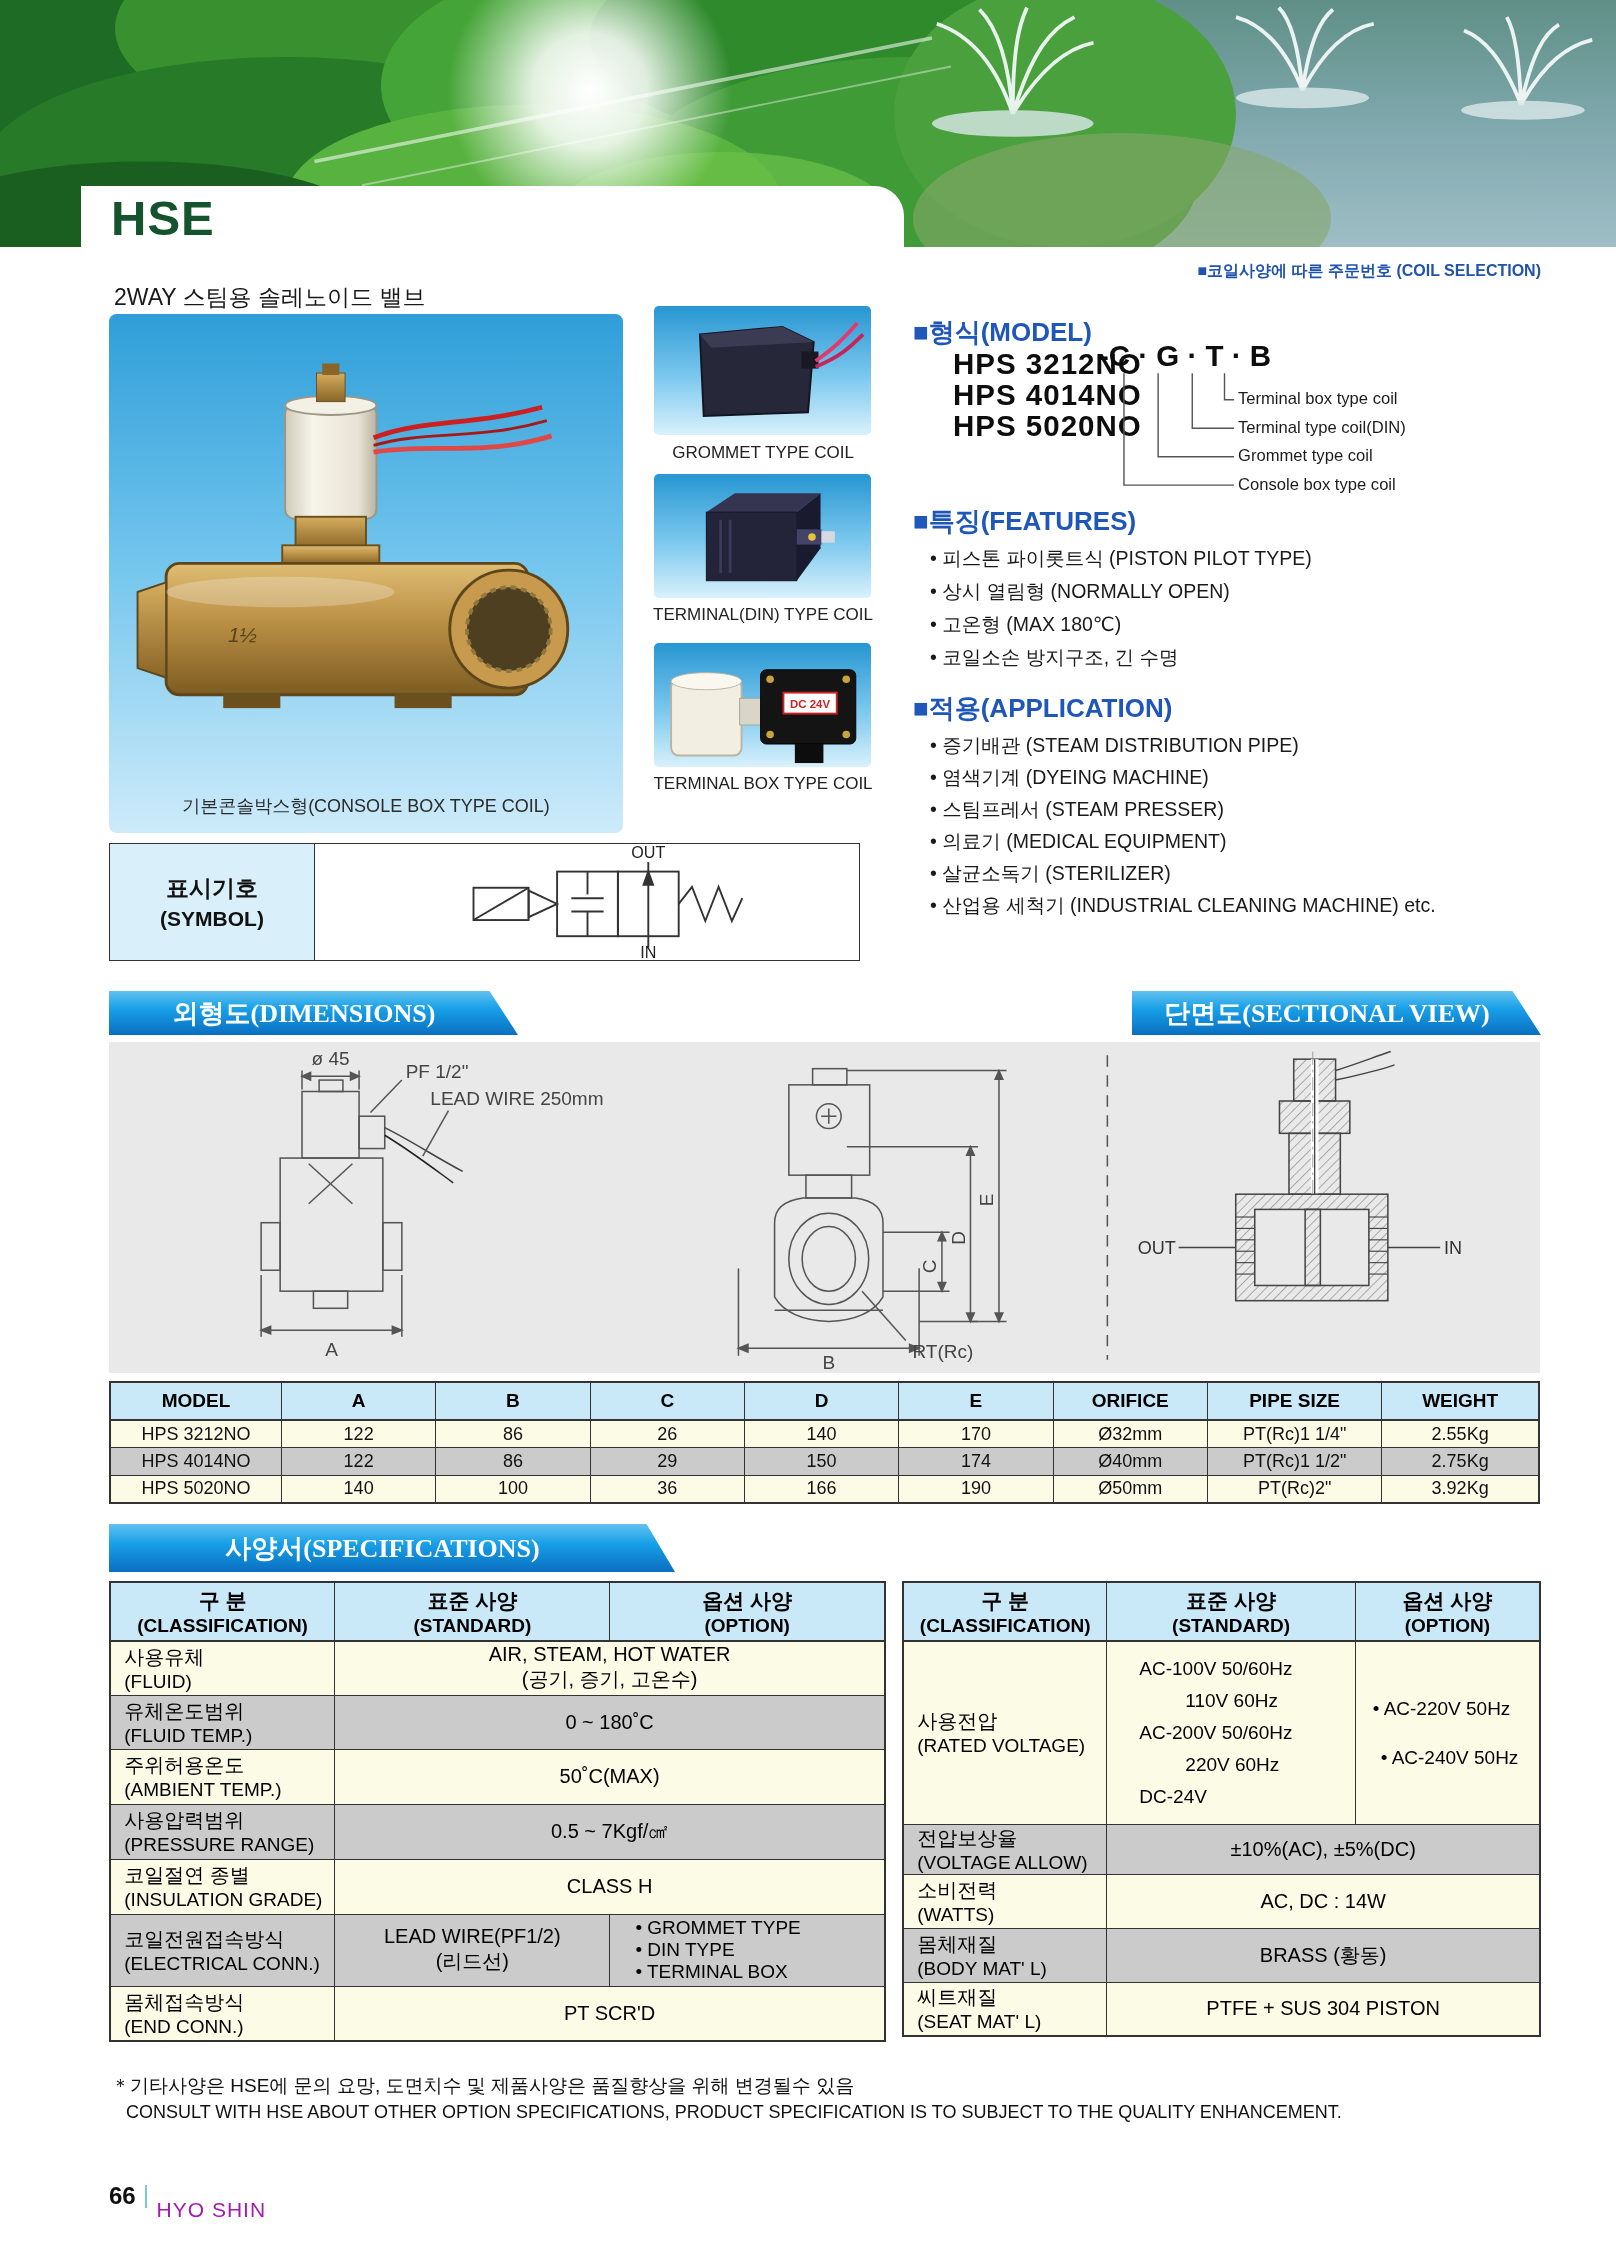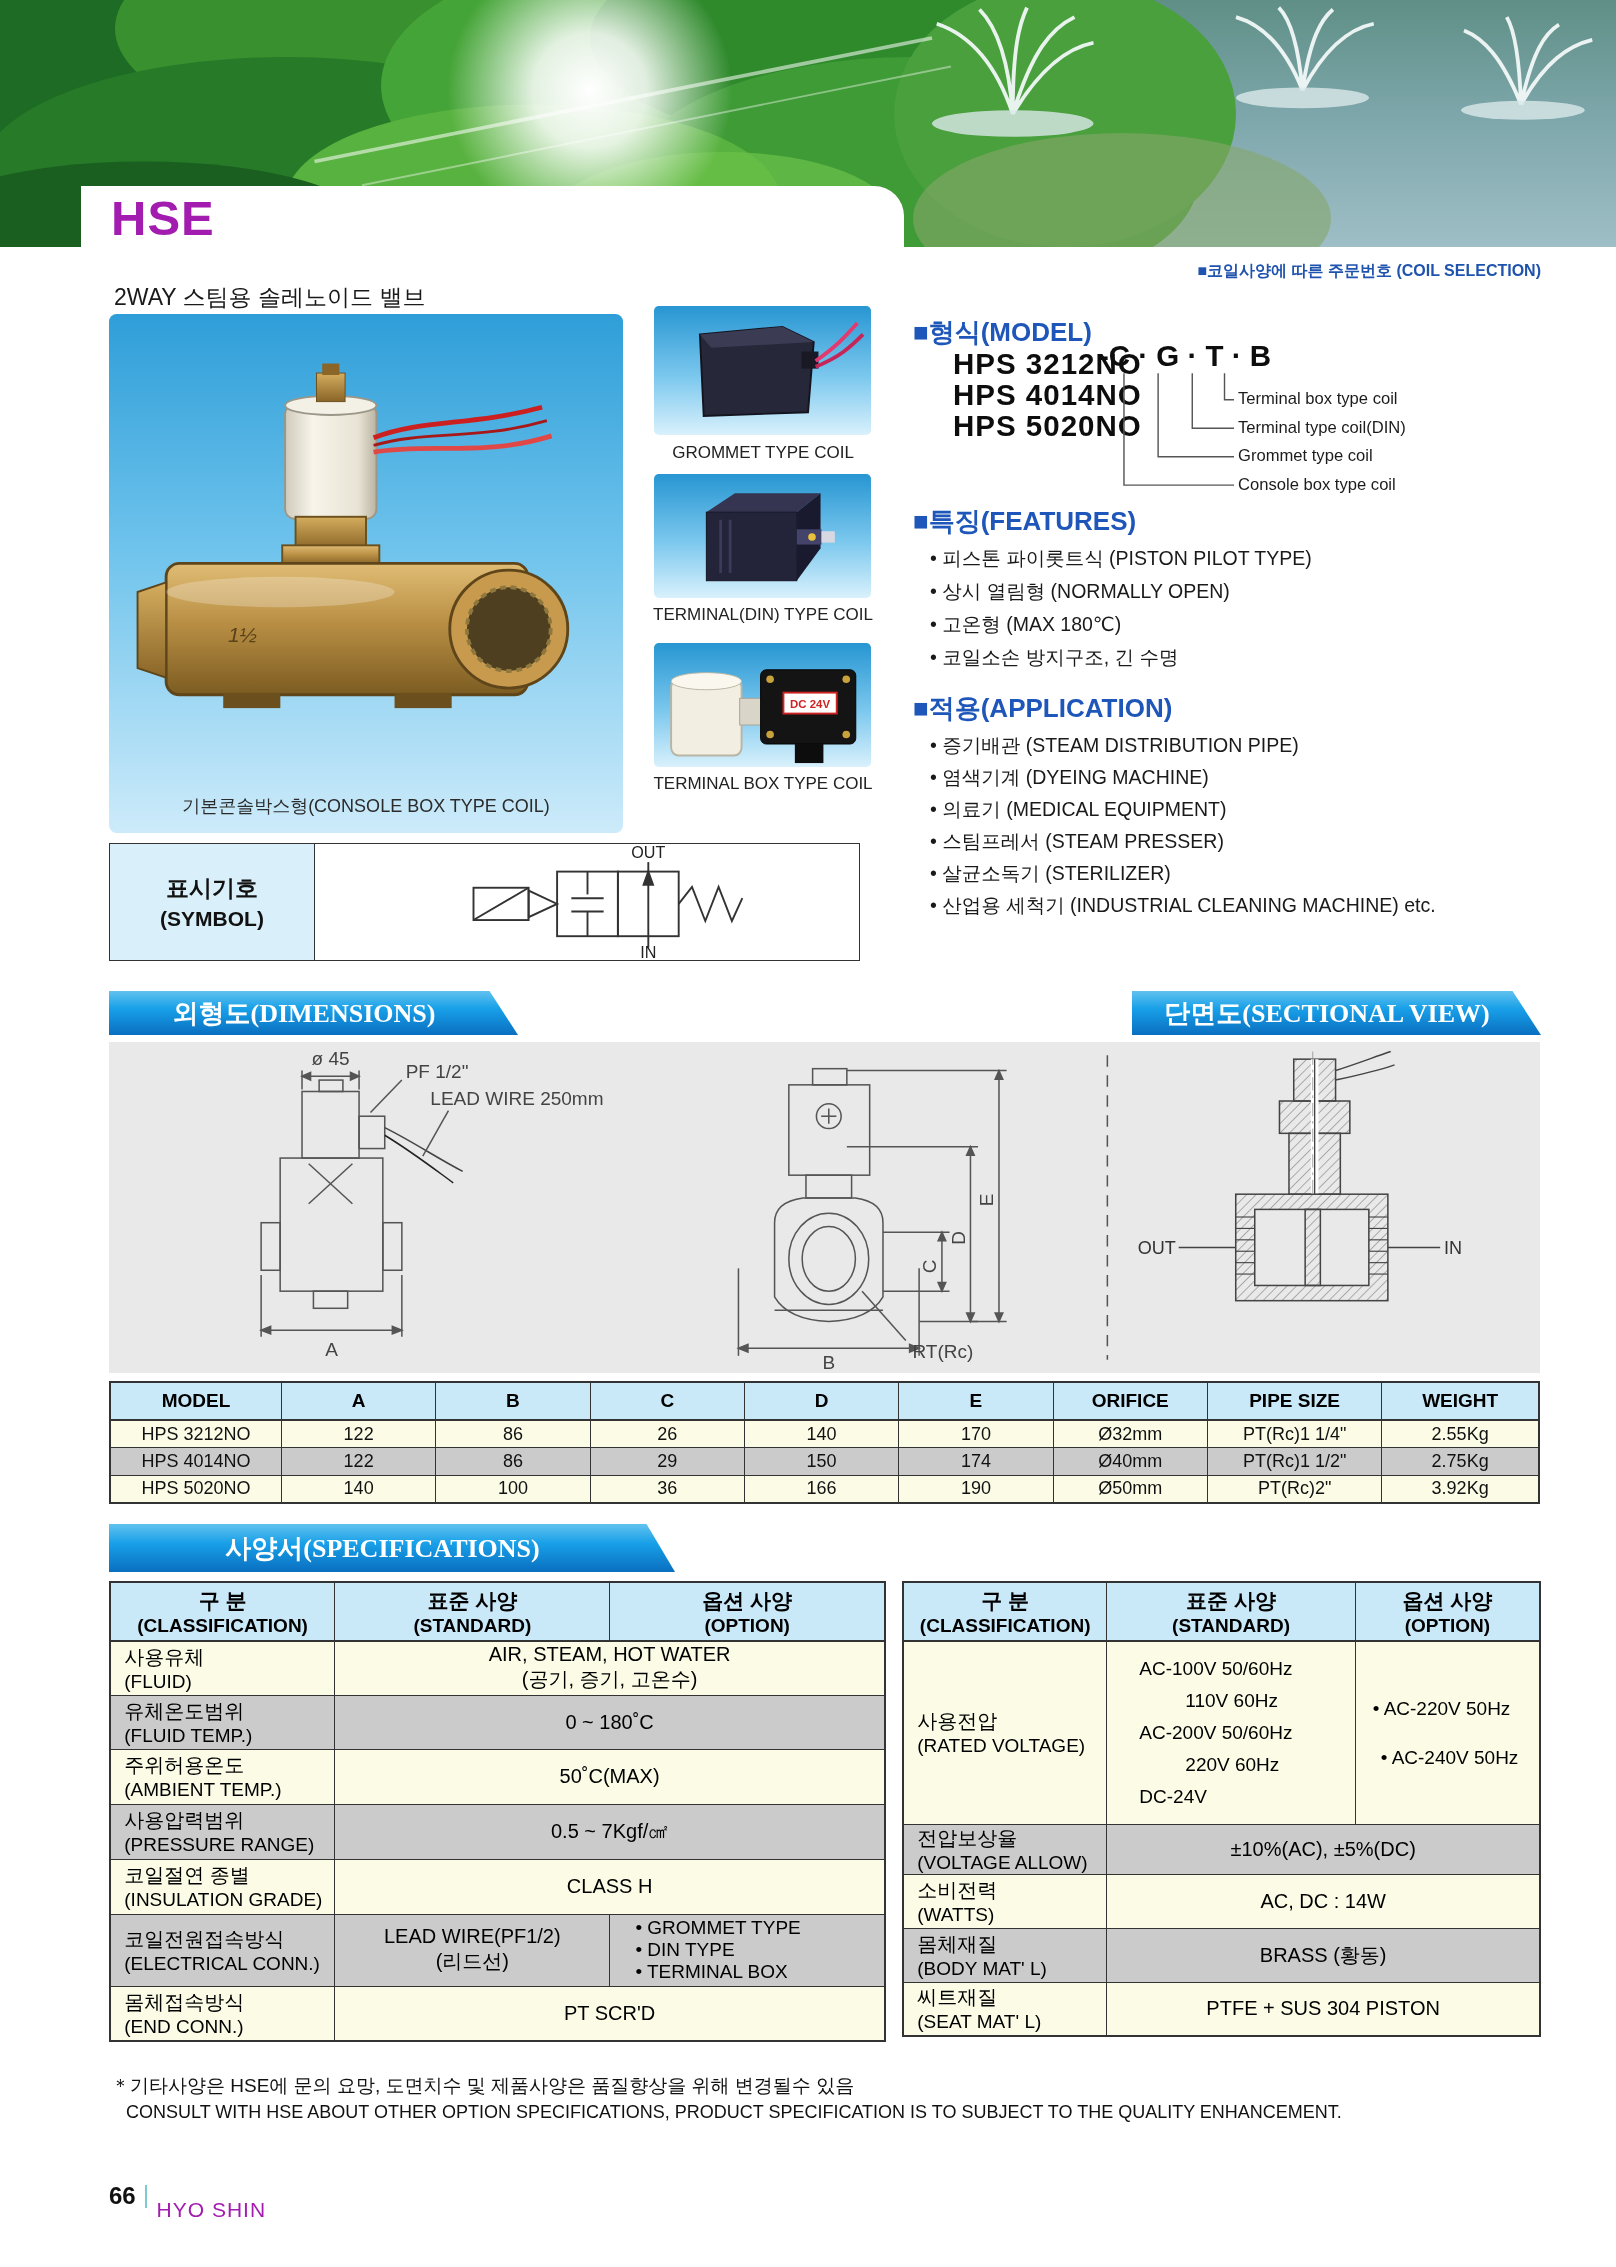--- a/index.html
+++ b/index.html
@@ -3,21 +3,21 @@
 <meta charset="utf-8">
 <style>
   * { margin:0; padding:0; box-sizing:border-box; }
   body { background:#fff; font-family:"Liberation Sans","DejaVu Sans",sans-serif; }
   #page { position:relative; width:1617px; height:2267px; background:#fff; overflow:hidden; }
 
   
   .header-photo { position:absolute; left:0; top:0; width:1617px; height:247px; }
   .title-card { position:absolute; left:81px; top:186px; width:823px; height:63px;
     background:#fff; border-top-right-radius:30px; display:flex; align-items:center; padding-left:30px; }
-  .brand { font-size:49px; font-weight:bold; color:#a21caf; letter-spacing:1px; }
+  .brand { font-size:49px; font-weight:bold; color:#14532d; letter-spacing:1px; }
   .title-rest { font-size:35px; font-weight:bold; color:#0d0d0d; margin-left:17px; letter-spacing:0px; }
   .subtitle { position:absolute; left:114px; top:282px; font-size:23px; color:#1a1a1a; }
   .coil-note { position:absolute; left:999px; top:261px; width:542px; text-align:right;
     font-size:16px; font-weight:bold; color:#2053ae; }
 
   
   .main-photo { position:absolute; left:109px; top:314px; width:514px; height:519px; border-radius:7.6px;
     background:linear-gradient(180deg,#2f9ed8 0%, #6ec3ec 45%, #cdebfa 100%); overflow:hidden; }
   .main-caption { position:absolute; left:0; bottom:15px; width:100%; text-align:center; font-size:18px; color:#2b2b2b; }
 
@@ -282,22 +282,22 @@
     <div>• 피스톤 파이롯트식 (PISTON PILOT TYPE)</div>
     <div>• 상시 열림형 (NORMALLY OPEN)</div>
     <div>• 고온형 (MAX 180℃)</div>
     <div>• 코일소손 방지구조, 긴 수명</div>
   </div>
 
   <div class="sec-heading" style="left:913px; top:691px;">■적용(APPLICATION)</div>
   <div class="bullet-list application-list" style="left:930px; top:729px;">
     <div>• 증기배관 (STEAM DISTRIBUTION PIPE)</div>
     <div>• 염색기계 (DYEING MACHINE)</div>
+    <div>• 스팀프레서 (STEAM PRESSER)</div>
     <div>• 의료기 (MEDICAL EQUIPMENT)</div>
-    <div>• 스팀프레서 (STEAM PRESSER)</div>
     <div>• 살균소독기 (STERILIZER)</div>
     <div>• 산업용 세척기 (INDUSTRIAL CLEANING MACHINE) etc.</div>
   </div>
 
   <div class="banner" style="left:109px; top:991px; width:409px;">외형도(DIMENSIONS)</div>
   <div class="banner" style="left:1132px; top:991px; width:409px;">단면도(SECTIONAL VIEW)</div>
 
   <div class="drawing-panel">
     <svg width="1431" height="331" viewBox="0 0 1505 348">
       <defs>

